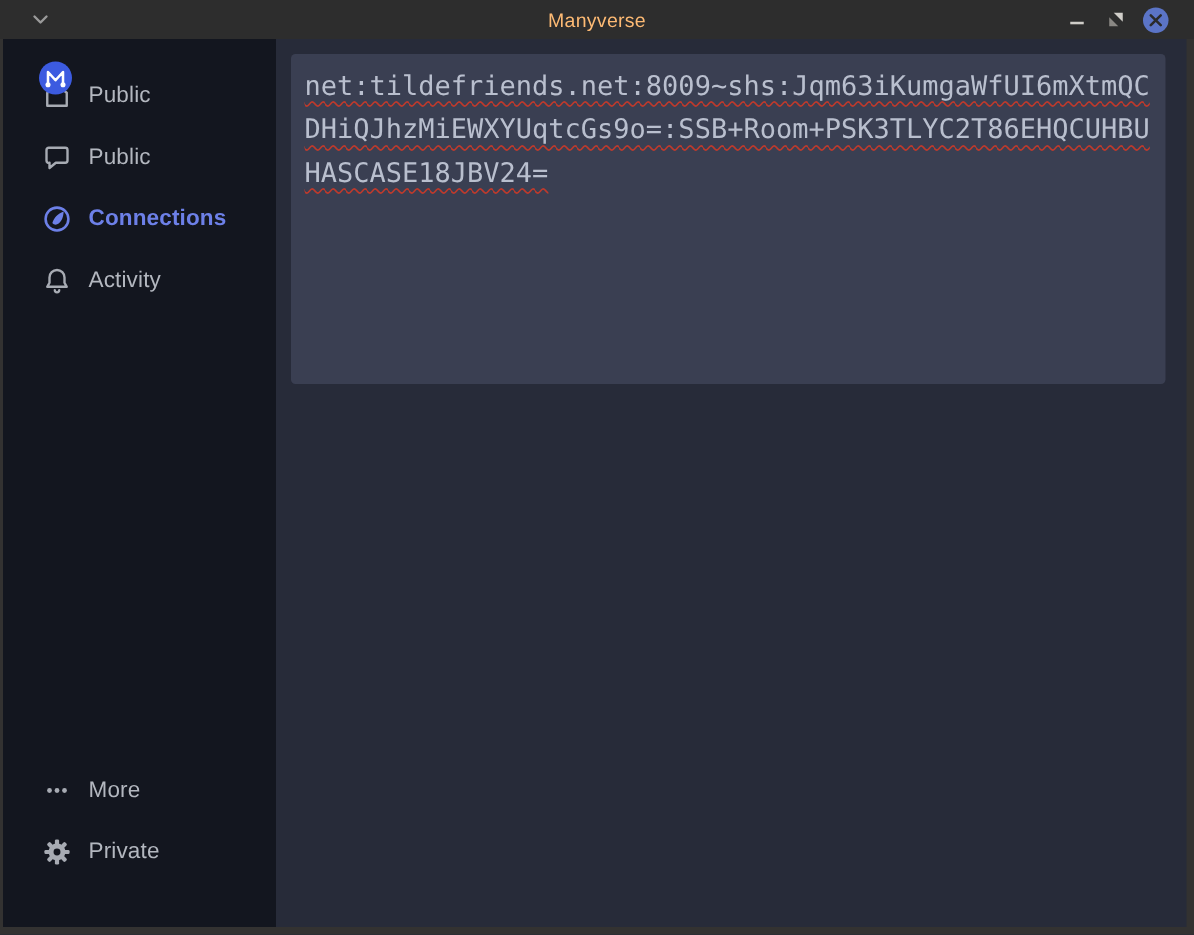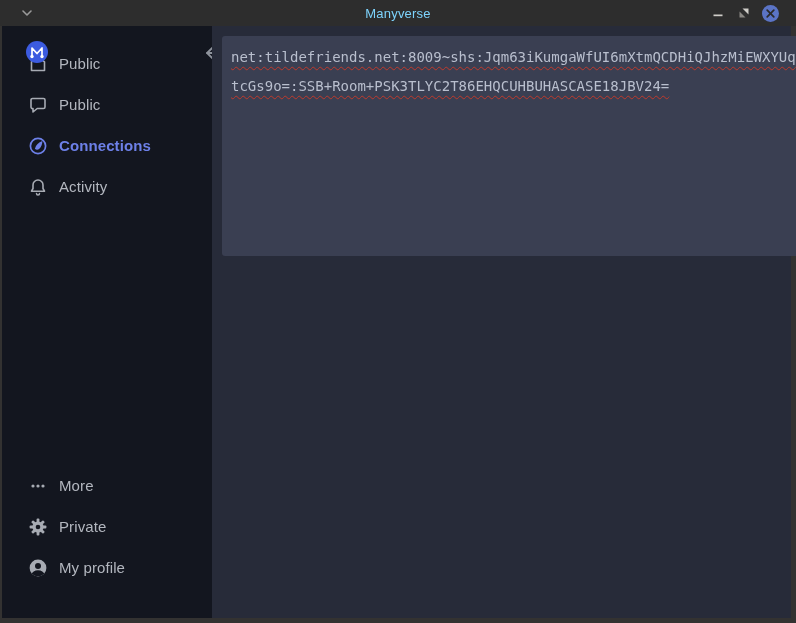--- a/index.html
+++ b/index.html
@@ -2,52 +2,52 @@
 <html><head>
 <meta charset="utf-8">
 <style>
   * { margin:0; padding:0; box-sizing:border-box; }
   html,body { width:796px; height:623px; overflow:hidden; }
   body { font-family:"Liberation Sans", sans-serif; background:#333231; position:relative; }
 
   
   .titlebar { position:absolute; top:0; left:0; width:796px; height:26px; background:#2d2d2d; display:flex; align-items:center; }
   .tb-menu { position:absolute; left:16px; top:0; width:22px; height:26px; display:flex; align-items:center; justify-content:center; cursor:pointer; }
-  .tb-title { position:absolute; left:0; right:0; text-align:center; color:#7dd3fc; font-size:13px; letter-spacing:.2px; }
+  .tb-title { position:absolute; left:0; right:0; text-align:center; color:#fdba74; font-size:13px; letter-spacing:.2px; }
   .tb-controls { position:absolute; right:14px; top:1px; display:flex; gap:2px; }
   .win-btn { width:24px; height:24px; display:flex; align-items:center; justify-content:center; cursor:pointer; }
   .close-circle { width:17px; height:17px; border-radius:50%; background:#5b74c6; display:flex; align-items:center; justify-content:center; }
 
   
   .app { position:absolute; top:26px; left:2px; width:789px; height:592px; display:flex; flex-direction:row; }
 
   
   .appbar { height:54px; background:#222634; position:relative; flex:0 0 auto; }
   .logo { position:absolute; left:24px; top:15px; width:22px; height:22px; border-radius:50%; background:#3c5be0; display:flex; align-items:center; justify-content:center; }
   .back-btn { position:absolute; left:199px; top:15px; width:26px; height:24px; display:flex; align-items:center; justify-content:center; color:#8e939c; cursor:pointer; }
   .done-btn { position:absolute; right:14px; top:11px; width:80px; height:28px; border:1px solid #3a5bdf; border-radius:4px; background:transparent; color:#4e6ef2; font-family:"Liberation Sans", sans-serif; font-size:15px; font-weight:700; cursor:pointer; }
 
   
   .content { flex:1; display:flex; min-height:0; }
 
   
-  .sidebar { width:210px; background:#13161f; display:flex; flex-direction:column; padding-top:17px; flex:0 0 auto; }
+  .sidebar { width:182px; background:#13161f; display:flex; flex-direction:column; padding-top:17px; flex:0 0 auto; }
   .side-spacer { flex:1; }
   .side-item { height:41px; display:flex; align-items:center; padding-left:26px; cursor:pointer; color:#b3b7bf; }
   .side-item .icn { width:20px; height:20px; margin-right:11px; color:#a7abb3; display:flex; align-items:center; justify-content:center; flex:0 0 auto; }
   .side-item .lbl { font-size:15px; font-weight:500; letter-spacing:.1px; }
   .side-item.active { color:#6d80e8; }
   .side-item.active .icn { color:#6d80e8; }
   .side-item.active .lbl { font-weight:700; }
   .bottom-group { padding-bottom:30px; }
 
   
   .main { flex:1; background:#272b39; position:relative; }
   .invite-field { position:absolute; left:10px; top:10px; width:583px; height:220px; background:#3a3f52; border-radius:3px; padding:7px 9px; cursor:text; }
-  .invite-text { font-family:"DejaVu Sans Mono", monospace; font-size:14px; line-height:29px; color:#b9bfce; word-break:break-all; white-space:pre-wrap;
+  .invite-text { font-family:"DejaVu Sans Mono", monospace; font-size:18px; line-height:29px; color:#b9bfce; word-break:break-all; white-space:pre-wrap;
                  text-decoration-line:underline; text-decoration-style:wavy; text-decoration-color:#c0392b; text-decoration-thickness:1px; text-underline-offset:4px; }
 
   svg { display:block; }
 </style>
 </head>
 <body>
 
 <div class="titlebar">
   <div class="tb-menu">
     <span>
@@ -174,37 +174,20 @@
                 <rect x="8.6" y="1.6" width="2.8" height="4.5" rx="0.9" transform="rotate(270 10 10)"></rect>
                 <rect x="8.6" y="1.6" width="2.8" height="4.5" rx="0.9" transform="rotate(315 10 10)"></rect>
                 <circle cx="10" cy="10" r="5.6"></circle>
               </g>
               <circle cx="10" cy="10" r="2.3" fill="#13161f"></circle>
             </svg>
           </span>
           <span class="lbl">Private</span>
         </div>
 
-        <div class="side-item">
-          <span class="icn">
-            <svg width="20" height="20" viewBox="0 0 20 20">
-              <defs>
-                  <clipPath id="profClip">
-                    <circle cx="10" cy="10" r="8.4"></circle>
-                  </clipPath>
-                </defs>
-              <circle cx="10" cy="10" r="8.4" fill="currentColor"></circle>
-              <g clip-path="url(#profClip)" fill="#13161f">
-                <circle cx="10" cy="8" r="3"></circle>
-                <path d="M10 12.3 c-3.5 0 -5.8 1.8 -6.5 3.9 v2.3 h13 v-2.3 c-0.7 -2.1 -3 -3.9 -6.5 -3.9 z"></path>
-              </g>
-            </svg>
-          </span>
-          <span class="lbl">My profile</span>
-        </div>
       </div>
     </nav>
 
     <div class="main">
       <div class="invite-field">
         <div class="invite-text">net:tildefriends.net:8009~shs:Jqm63iKumgaWfUI6mXtmQCDHiQJhzMiEWXYUqtcGs9o=:SSB+Room+PSK3TLYC2T86EHQCUHBUHASCASE18JBV24=</div>
       </div>
     </div>
 
   </div>

